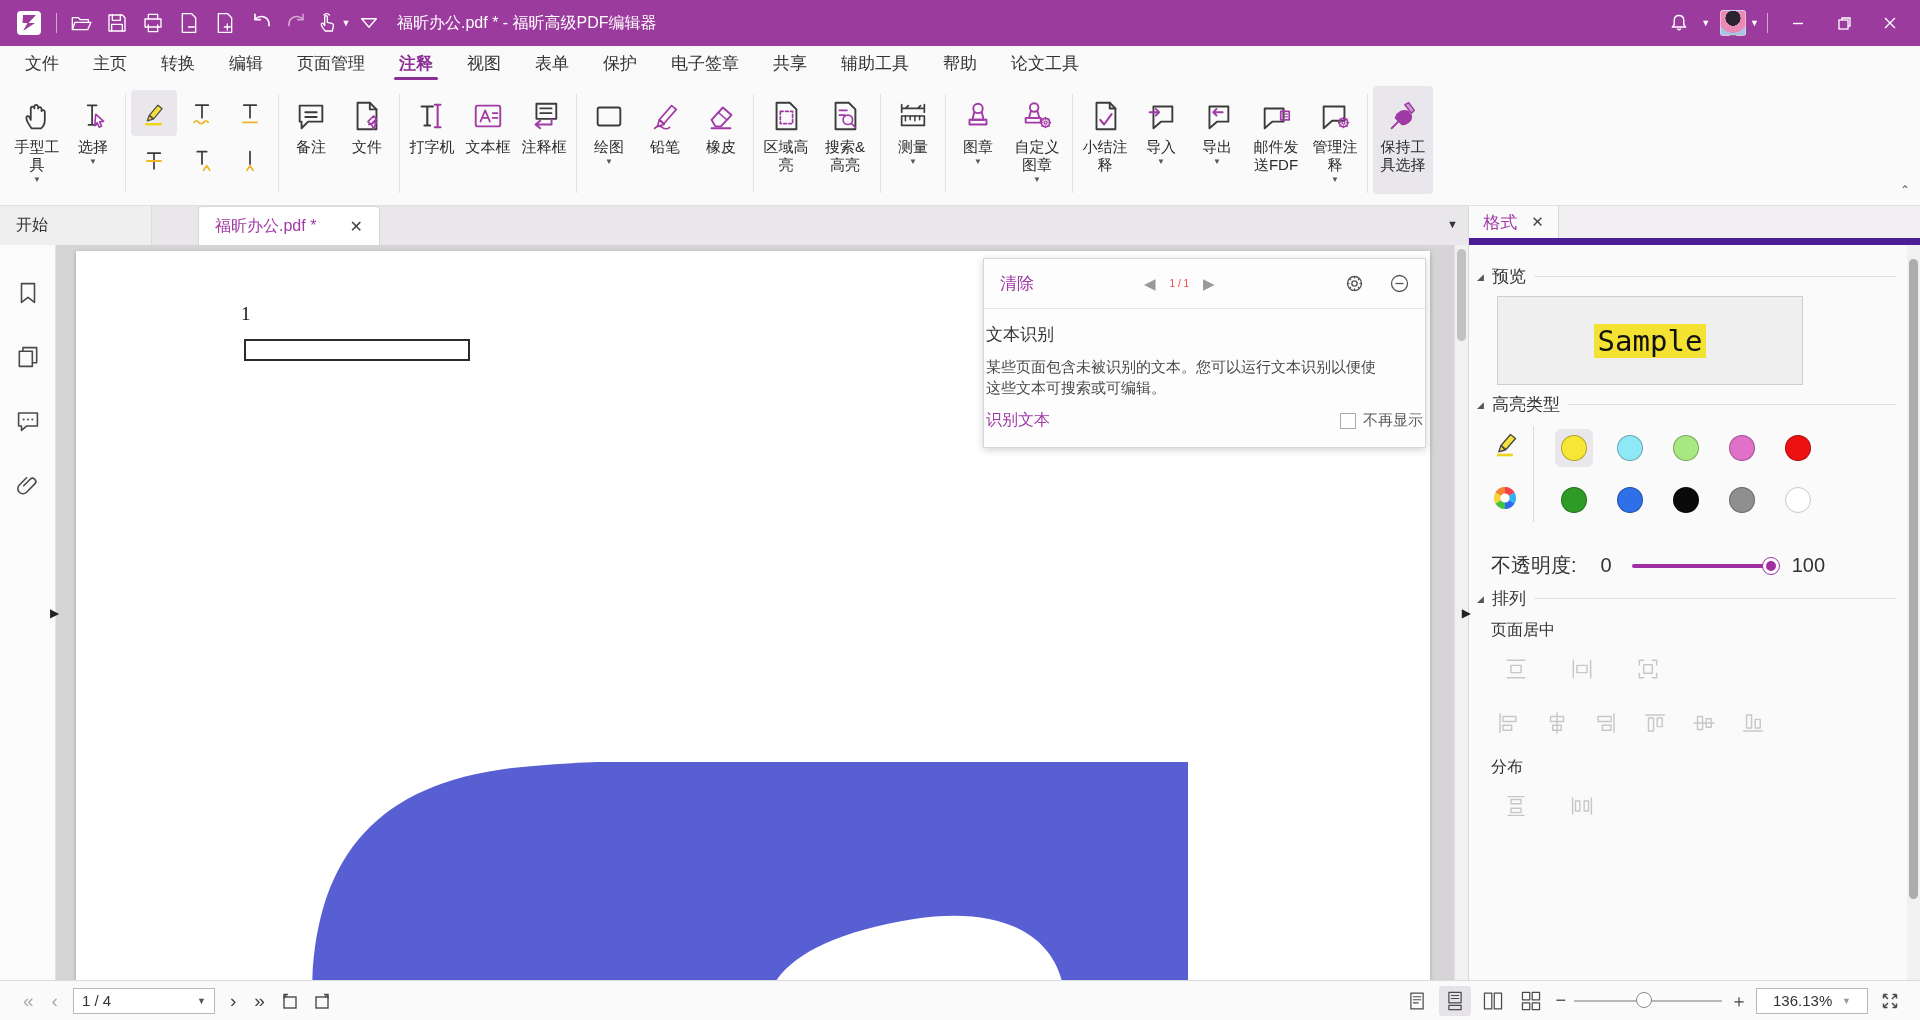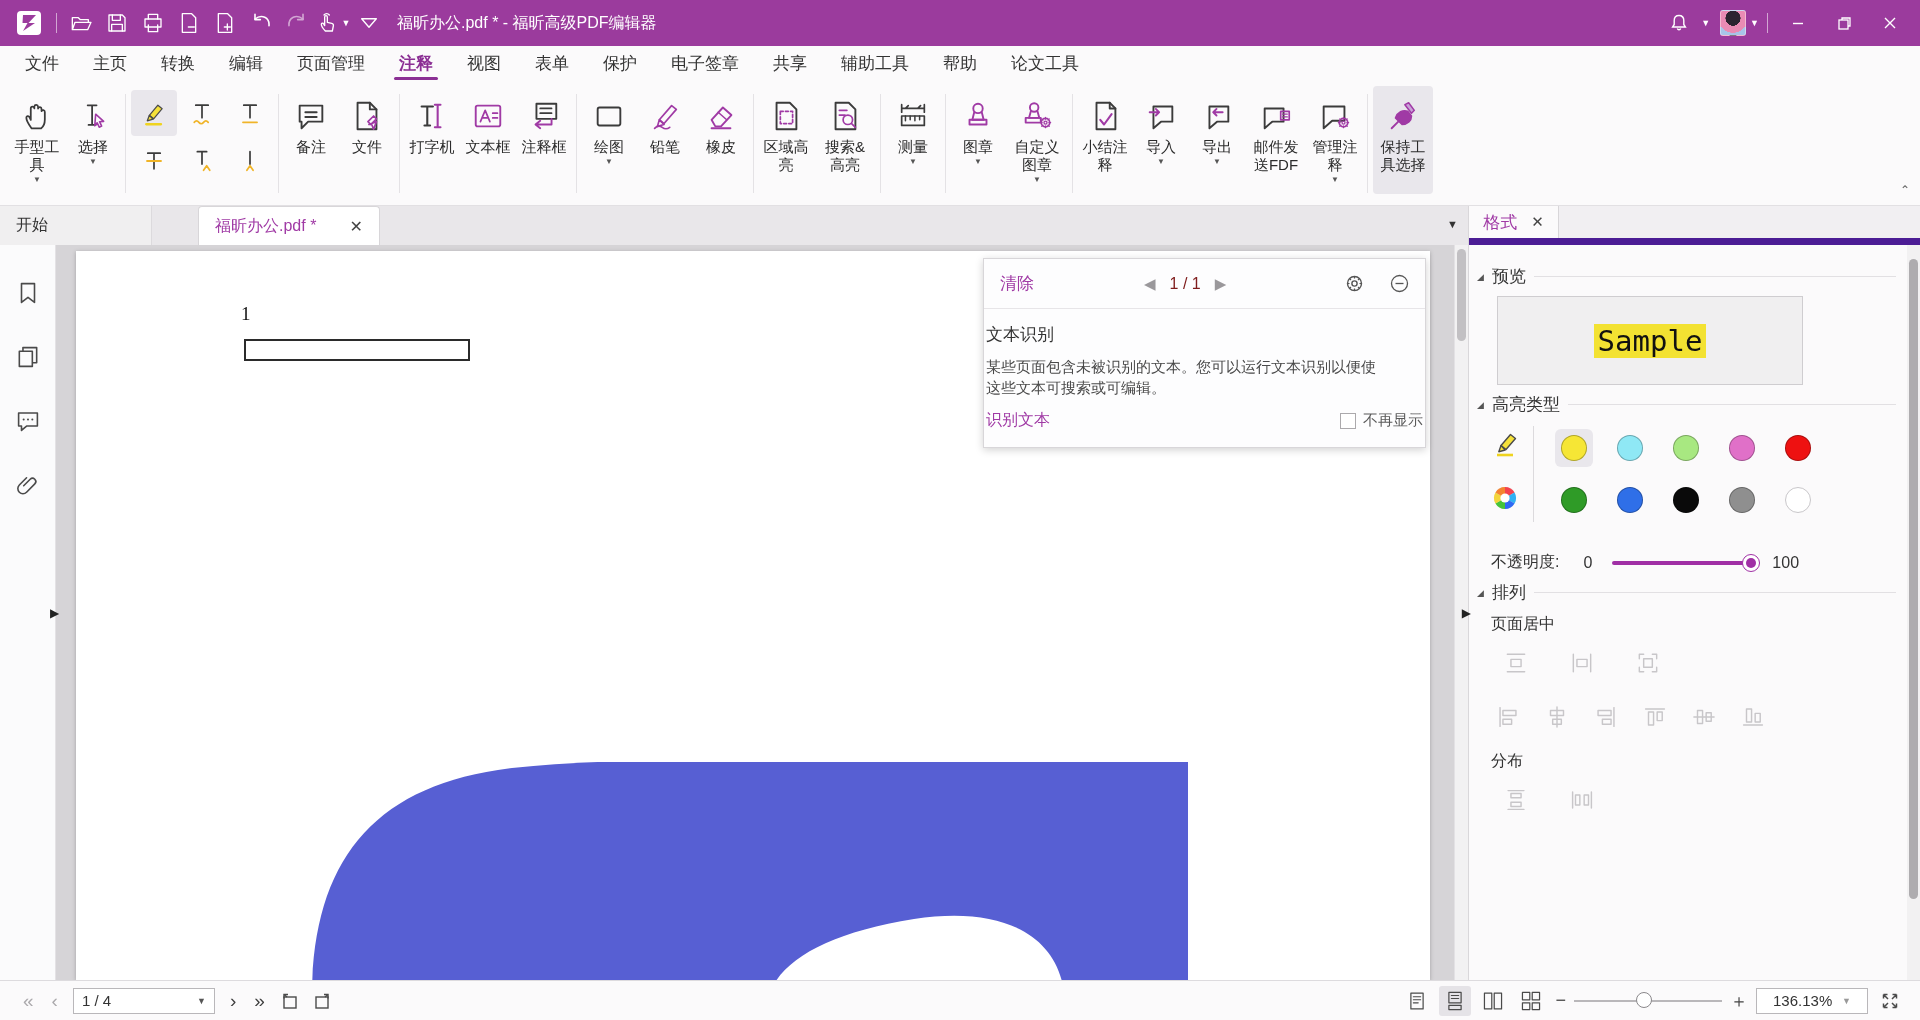--- a/index.html
+++ b/index.html
@@ -61,21 +61,21 @@
   .pg-logo{position:absolute;left:236px;top:511px}
   .doc-scroll{width:14px;background:#F2F1F2;border-left:1px solid #E3E1E4;position:relative}
   .doc-scroll .thumb{position:absolute;left:2px;width:9px;border-radius:5px;background:#C2C0C3}
   .edge-handle{position:absolute;top:50%;transform:translateY(-50%);font-size:12px;color:#222;z-index:5;cursor:default}
 
   
   .notif{position:absolute;left:927px;top:13px;width:443px;background:#FDFDFE;border:1px solid #D8D6D9;box-shadow:0 2px 8px rgba(0,0,0,.18);z-index:6}
   .notif-head{height:50px;display:flex;align-items:center;padding:0 16px;border-bottom:1px solid #E7E5E8}
   .notif-clear{color:#A03AA5;font-size:17px}
   .notif-nav{display:flex;align-items:center;gap:14px;margin-left:110px;color:#9a989b;font-size:15px}
-  .notif-nav .pg{color:#7f1d1d;font-size:16px}
+  .notif-nav .pg{color:#ef4444;font-size:10px}
   .notif-headicons{margin-left:auto;display:flex;align-items:center;gap:26px;color:#555}
   .notif-body{padding:14px 2px 16px}
   .notif-title{font-size:17px;color:#333;margin-bottom:10px}
   .notif-text{font-size:15px;color:#4a4a4a;line-height:21px;width:400px}
   .notif-foot{display:flex;align-items:center;margin-top:12px}
   .notif-action{color:#A03AA5;font-size:16px}
   .dontshow{margin-left:auto;display:flex;align-items:center;gap:7px;color:#5a5a5a;font-size:15px}
   .cbox{width:16px;height:16px;border:1px solid #ABA9AC;background:#fff}
 
   
@@ -90,21 +90,21 @@
   .psec-head .rule{flex:1;height:1px;background:#E2E0E3}
   .preview-box{margin:8px 0 4px 20px;width:306px;height:89px;background:#F0EFF0;border:1px solid #CFCDD0;display:flex;align-items:center;justify-content:center}
   .sample{font-family:"DejaVu Sans Mono",monospace;font-size:29px;color:#111;background:#F3E232;padding:0 4px}
   .swatch-table{margin-left:14px;display:flex;gap:10px}
   .swatch-tools{display:flex;flex-direction:column;gap:26px;padding-top:6px}
   .swatch-vline{width:1px;background:#DCDADD;margin:4px 2px}
   .swatch-grid{display:grid;grid-template-columns:repeat(5,56px);grid-template-rows:52px 52px;align-items:center;justify-items:center}
   .cwrap{width:38px;height:38px;display:flex;align-items:center;justify-content:center;border-radius:6px}
   .cwrap.selected{background:#E9E7EC}
   .ccircle{width:26px;height:26px;border-radius:50%;border:1px solid rgba(0,0,0,.28)}
-  .opacity-row{display:flex;align-items:center;margin:26px 0 6px 14px;font-size:16px;color:#333}
+  .opacity-row{display:flex;align-items:center;margin:26px 0 6px 14px;font-size:20px;color:#333}
   .op-min{margin-left:24px}
   .op-track{position:relative;width:140px;height:4px;background:#A02FA5;border-radius:2px;margin:0 20px}
   .op-thumb{position:absolute;right:-8px;top:-7px;width:18px;height:18px;border-radius:50%;background:#fff;border:1px solid #A02FA5;display:flex;align-items:center;justify-content:center}
   .op-thumb::after{content:"";width:10px;height:10px;border-radius:50%;background:#A02FA5}
   .sub-label{font-size:16px;color:#333;margin:10px 0 2px 14px}
   .dis-row{display:flex;gap:0;margin:8px 0 14px 6px}
   .dis-btn{width:66px;height:40px;display:flex;align-items:center;justify-content:center}
   .dis-row.tight .dis-btn{width:49px}
   .panel-scroll{position:absolute;right:0;top:39px;bottom:0;width:13px;background:#F2F1F2}
   .panel-scroll .thumb{position:absolute;left:2px;width:9px;border-radius:5px;background:#AEACAF;top:14px;height:640px}

